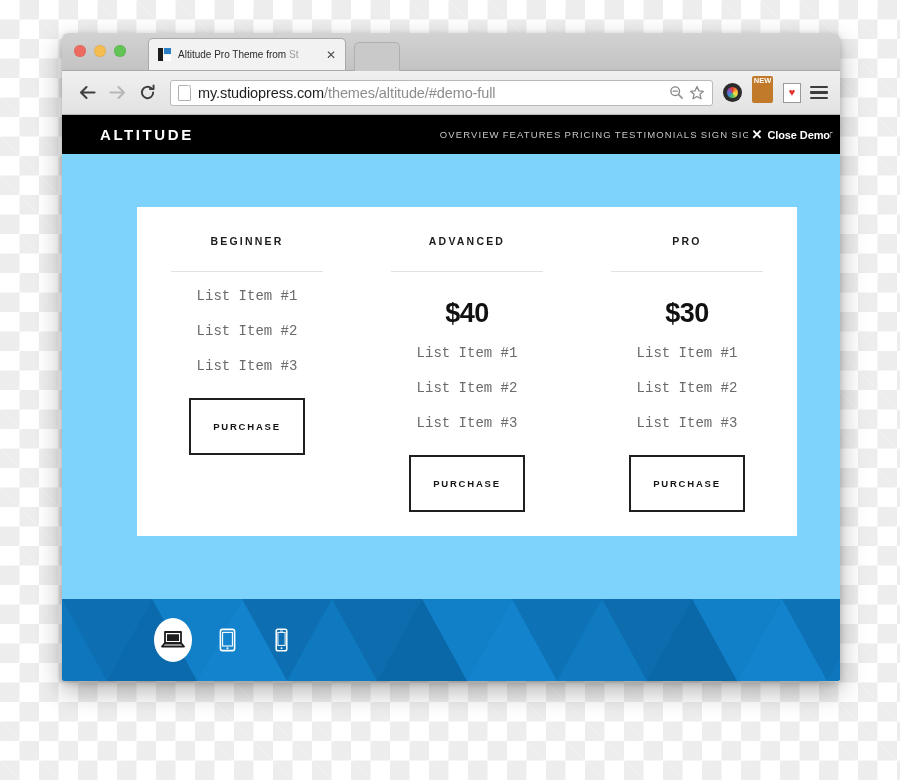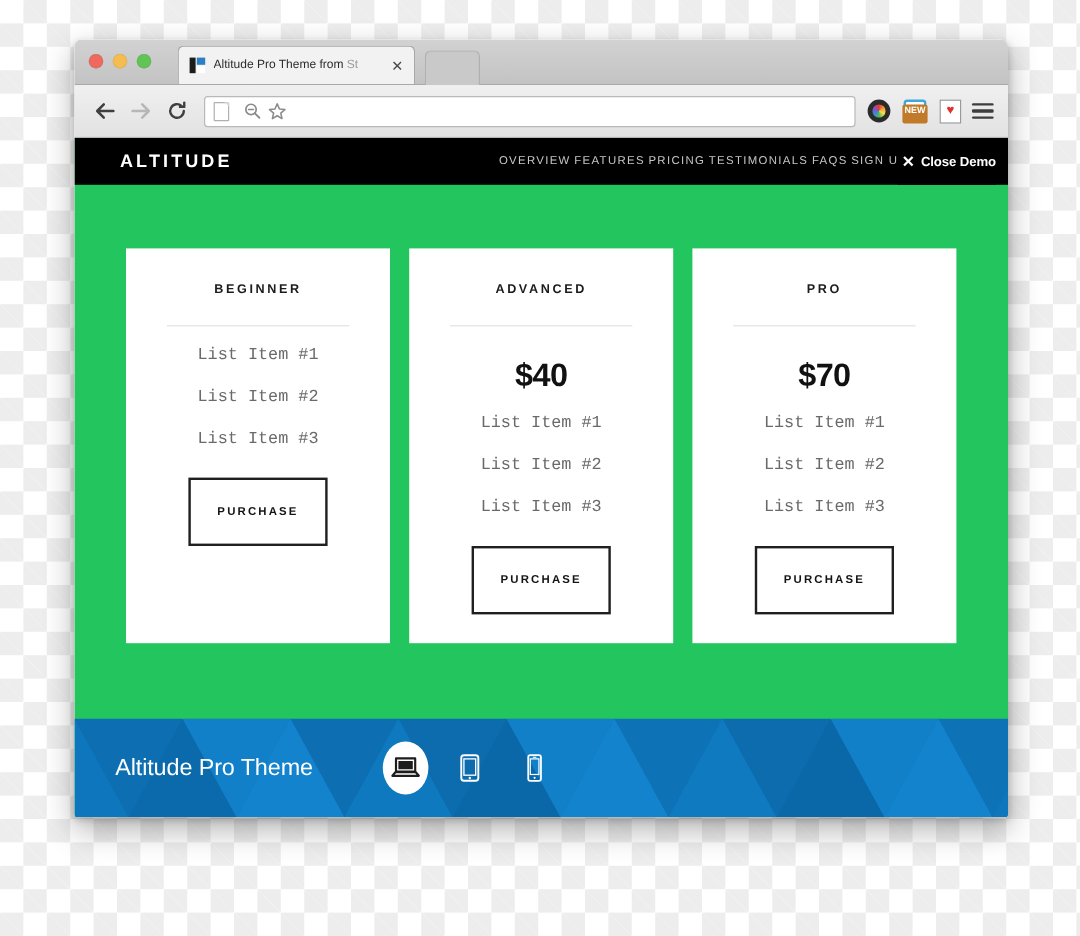--- a/index.html
+++ b/index.html
@@ -175,38 +175,38 @@
     content:""; position:absolute; left:4px; top:4px; width:11px; height:11px; border-radius:50%;
     background: conic-gradient(#e03b2f, #f2a33c, #f4e04a, #4fb85c, #3a86d6, #8a4fc4, #e03b2f);
   }
   .ext-new { width: 23px; height: 21px; position: relative; }
   .ext-new .box {
     position:absolute; left:2px; top:1px; width:19px; height:11px;
     border:2px solid #3ea7dd; border-radius: 3px 3px 0 0; background:#ffffff;
     box-sizing: border-box;
   }
   .ext-new .badge {
-    position:absolute; left:1px; bottom:0; width:21px; height:16px;
+    position:absolute; left:1px; bottom:0; width:21px; height:27px;
     background:#c07a2a; border-radius:2px; color:#fff;
     font-size:7.5px; font-weight:bold; line-height:10px; text-align:center;
     font-family:"Liberation Sans", sans-serif;
   }
   .ext-heart {
     width: 18px; height: 20px; border:1px solid #9a9a9a; background:#fff;
     display:flex; align-items:center; justify-content:center; box-sizing:border-box;
   }
   .ext-heart span { color:#e0322c; font-size:11px; line-height:11px; }
   .ext-menu { width:18px; display:flex; flex-direction:column; gap:3px; }
   .ext-menu i { display:block; height:2.5px; background:#3d3d3d; border-radius:1px; }
 
   
   .page-viewport {
     position: relative;
     height: 566px;
-    background: #22c55e;
+    background: #7dd3fc;
     overflow: hidden;
   }
 
   
   .site-nav {
     position: relative;
     height: 39px;
     background: #000000;
     display: flex;
     align-items: center;
@@ -217,21 +217,21 @@
     color: #ffffff;
     font-size: 15px;
     font-weight: bold;
     letter-spacing: 2.6px;
   }
   .site-menu {
     margin-left: auto;
     display: flex;
     align-items: center;
     gap: 3px;
-    padding-right: 28px;
+    padding-right: 6px;
   }
   .site-menu a {
     color: #c6c6c6;
     font-size: 9.5px;
     letter-spacing: 1.1px;
     text-decoration: none;
     white-space: nowrap;
   }
   .close-demo {
     position: absolute;
@@ -277,21 +277,20 @@
     font-weight: 300;
     max-width: 700px;
     margin: 0 auto;
     letter-spacing: -0.2px;
   }
 
   
   .pricing-row {
     display: flex;
     justify-content: flex-end;
-    gap: 16px;
     padding: 31px 43px 0;
   }
   .price-card {
     width: 220px;
     background: #ffffff;
     padding: 28px 22px 24px;
     box-sizing: border-box;
     text-align: center;
     min-height: 300px;
   }
@@ -425,20 +424,21 @@
     </span>
     <span class="nav-btn">
       <svg width="17" height="17" viewBox="0 0 18 18">
           <path d="M15 9a6 6 0 1 1-1.9-4.4" fill="none" stroke="#3f3f3f" stroke-width="2.1" stroke-linecap="round"></path>
           <path d="M15.4 1.6 V5.4 H11.6" fill="none" stroke="#3f3f3f" stroke-width="2.1" stroke-linecap="round" stroke-linejoin="round"></path>
         </svg>
     </span>
 
     <div class="omnibox">
       <span class="page-doc-icon"></span>
+      <span class="url-text"><span>my.studiopress.com</span><span class="url-path">/themes/altitude/#demo-full</span></span>
       <span class="omni-icon">
         <svg width="15" height="15" viewBox="0 0 16 16">
             <circle cx="6.6" cy="6.6" r="4.6" fill="none" stroke="#8a8a8a" stroke-width="1.5"></circle>
             <path d="M4.4 6.6h4.4" stroke="#8a8a8a" stroke-width="1.4" stroke-linecap="round"></path>
             <path d="M10.1 10.1 L14 14" stroke="#8a8a8a" stroke-width="1.6" stroke-linecap="round"></path>
           </svg>
       </span>
       <span class="omni-icon">
         <svg width="16" height="16" viewBox="0 0 16 16">
             <path d="M8 1.6 L9.9 5.8 L14.4 6.3 L11 9.3 L12 13.8 L8 11.5 L4 13.8 L5 9.3 L1.6 6.3 L6.1 5.8 Z" fill="none" stroke="#8a8a8a" stroke-width="1.3" stroke-linejoin="round"></path>
@@ -465,21 +465,21 @@
 
   <div class="page-viewport">
 
     <div class="site-nav">
       <span class="site-logo">ALTITUDE</span>
       <nav class="site-menu">
         <a>OVERVIEW</a>
         <a>FEATURES</a>
         <a>PRICING</a>
         <a>TESTIMONIALS</a>
-        <a>FAQS</a>
+        <a>SIGN</a>
         <a>SIGN UP</a>
         <a>CONTACT</a>
       </nav>
       <div class="close-demo">
         <span class="x-glyph">✕</span>
         <span class="cd-label">Close Demo</span>
       </div>
     </div>
 
     <div class="hero">
@@ -506,21 +506,21 @@
           <div class="plan-feature">List Item #1</div>
           <div class="plan-feature">List Item #2</div>
           <div class="plan-feature">List Item #3</div>
         </div>
         <span class="purchase-btn">PURCHASE</span>
       </div>
 
       <div class="price-card">
         <div class="plan-name">PRO</div>
         <div class="plan-rule"></div>
-        <div class="plan-price">$70</div>
+        <div class="plan-price">$30</div>
         <div class="plan-features">
           <div class="plan-feature">List Item #1</div>
           <div class="plan-feature">List Item #2</div>
           <div class="plan-feature">List Item #3</div>
         </div>
         <span class="purchase-btn">PURCHASE</span>
       </div>
 
     </div>
 
@@ -542,21 +542,20 @@
           <polygon points="540,0 630,0 585,82" fill="#0c6cae"></polygon>
           <polygon points="495,82 585,82 540,0" fill="#0f7abf"></polygon>
           <polygon points="630,0 720,0 675,82" fill="#1280c8"></polygon>
           <polygon points="585,82 675,82 630,0" fill="#0b68a8"></polygon>
           <polygon points="720,0 810,0 765,82" fill="#0d72b6"></polygon>
           <polygon points="675,82 765,82 720,0" fill="#1383cd"></polygon>
         </svg>
       </div>
 
       <div class="demo-bar-inner">
-        <span class="demo-title">Altitude Pro Theme</span>
 
         <div class="device-switcher">
           <span class="device-btn active">
             <svg width="26" height="22" viewBox="0 0 26 22">
               <path d="M5 3 h16 v11 h-16 z" fill="none" stroke="#1d1d1d" stroke-width="1.8" stroke-linejoin="round"></path>
               <path d="M7 5.2 h12 v6.8 h-12 z" fill="#1d1d1d"></path>
               <path d="M2 17.5 h22 l-2.5 -3 h-17 z" fill="none" stroke="#1d1d1d" stroke-width="1.8" stroke-linejoin="round"></path>
             </svg>
           </span>
           <span class="device-btn">

